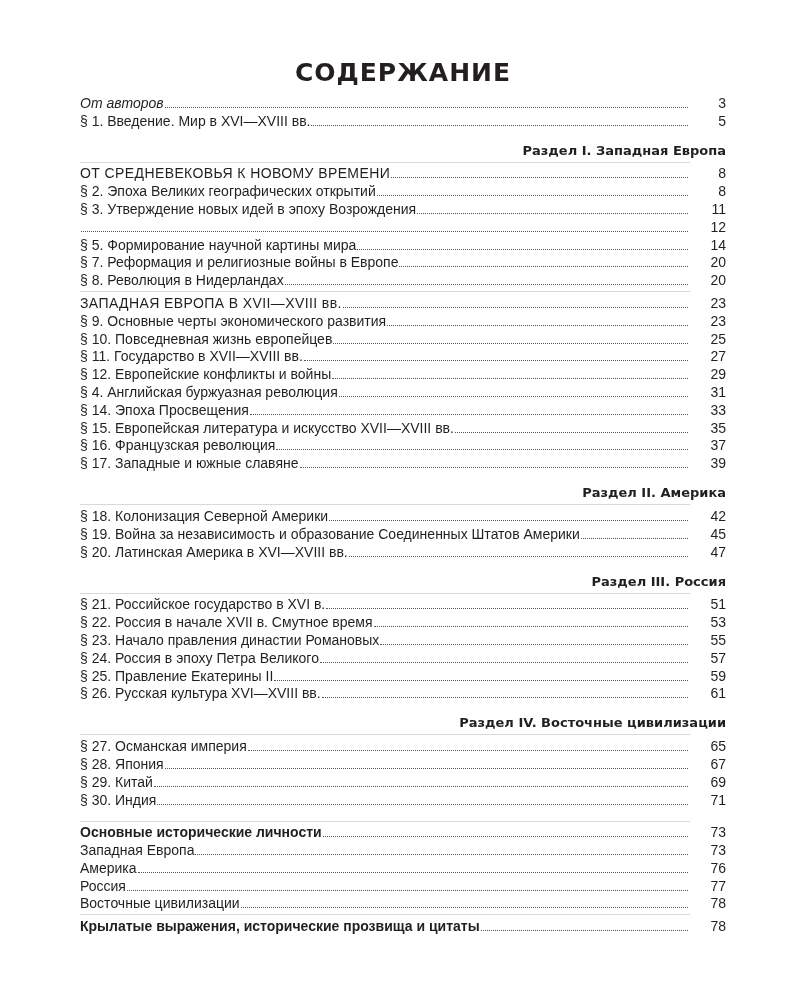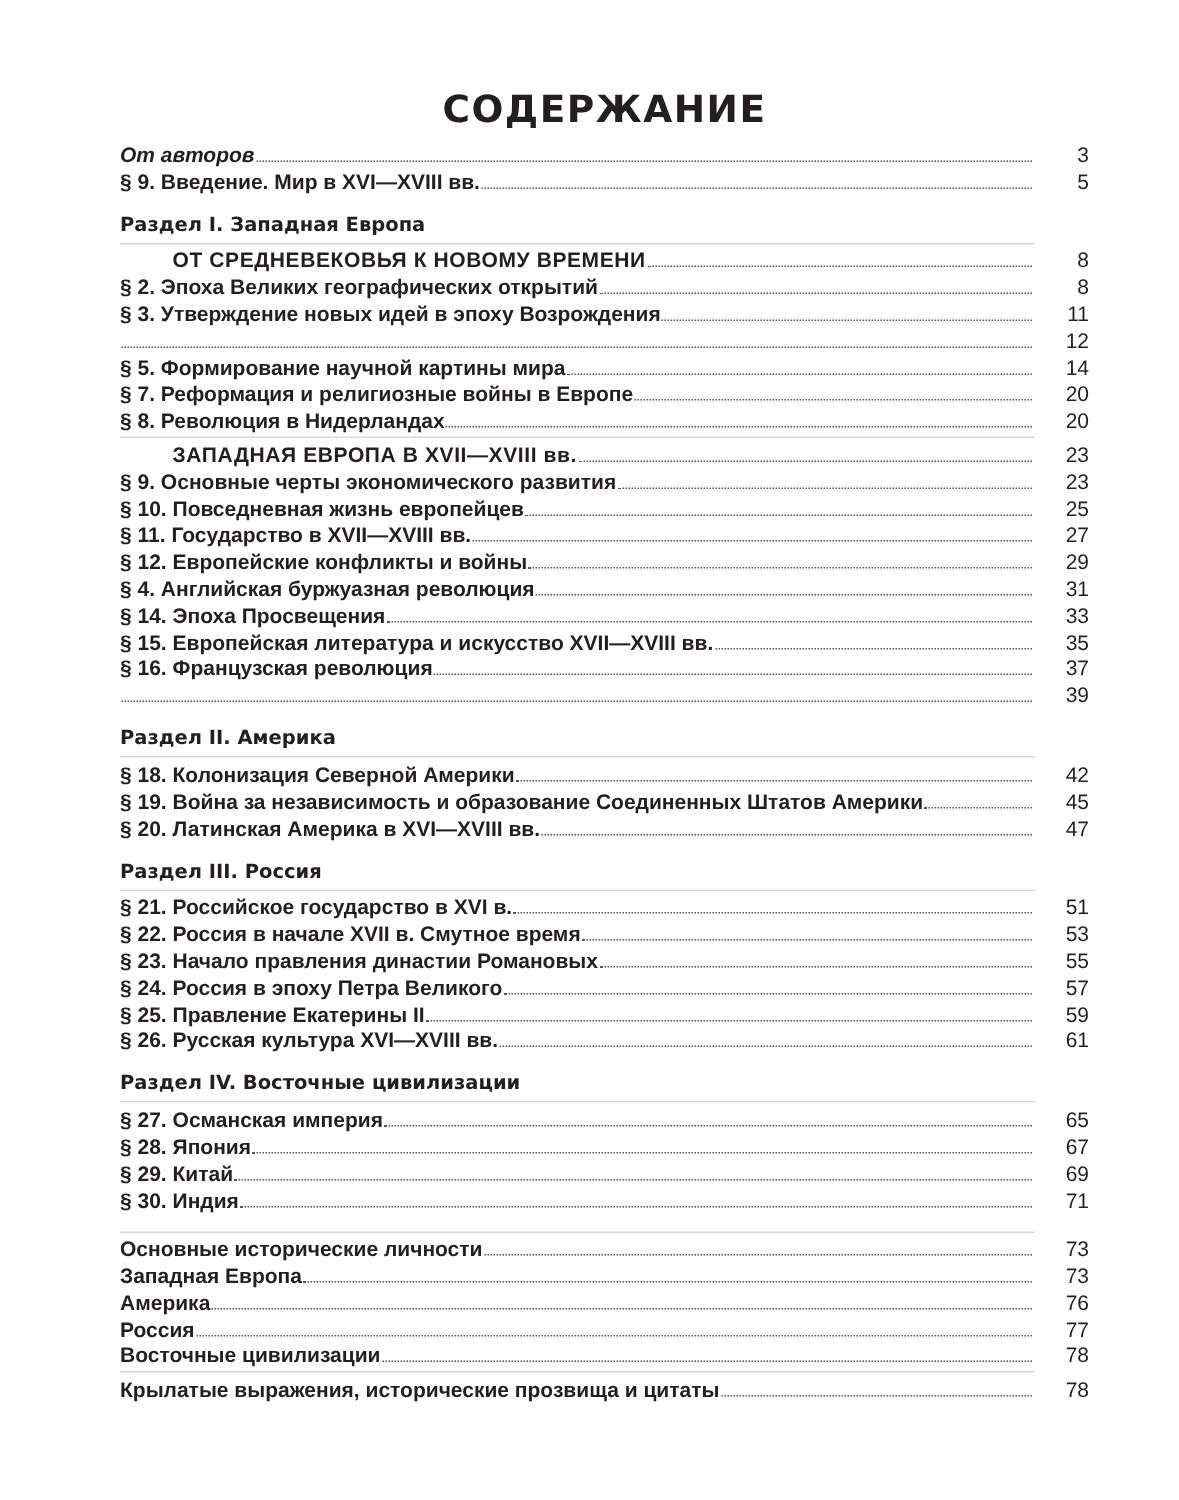--- a/index.html
+++ b/index.html
@@ -3,45 +3,45 @@
 <meta charset="utf-8">
 <style>
   html, body { margin:0; padding:0; background:#ffffff; }
   body { width:786px; height:1000px; position:relative; overflow:hidden;
          font-family:"Liberation Sans", sans-serif; color:#231f20; }
   .page { position:absolute; left:80px; top:58px; width:646px; }
   .title { text-align:center; font-weight:bold; font-size:25px; letter-spacing:1px;
            margin:0 0 6px 0; line-height:30px; font-family:"DejaVu Sans", sans-serif; }
   .row { display:flex; align-items:flex-end; height:17.8px; font-size:14px; line-height:17px;
          font-family:"Liberation Sans", sans-serif; }
-  .row .t { white-space:nowrap; flex:0 0 auto;font-weight:bold; }
+  .row .t { white-space:nowrap; flex:0 0 auto; }
   .row .dots { flex:1 1 auto; overflow:hidden; white-space:nowrap; margin:0 4px 0 1px;
                border-bottom:1.5px dotted #555; height:0; position:relative; top:-4px; }
   .row .p { flex:0 0 34px; text-align:right; }
   .row.italic .t { font-style:italic; }
   .row.bold .t { font-weight:bold;margin-top:32px; }
-  .row.caps .t { letter-spacing:0.4px;margin-left:35px; }
-  .section-head { text-align:left; font-weight:bold; font-size:14px; line-height:17px;
+  .row.caps .t { letter-spacing:0.4px; }
+  .section-head { text-align:right; font-weight:bold; font-size:14px; line-height:17px;
                   margin:12px 0 3px 0; font-family:"DejaVu Sans", sans-serif; font-size:13px; }
   .rule { height:0; border-top:1px solid #d9d9d9; margin:2px 36px 2px 0; }
   .gap { height:10px; }
 </style>
 </head>
 <body>
 
 <div class="page">
   <h1 class="title">СОДЕРЖАНИЕ</h1>
   <div id="toc">
       <div class="row italic">
         <span class="t">От авторов</span>
         <span class="dots"></span>
         <span class="p">3</span>
       </div>
       <div class="row">
-        <span class="t">§ 9. Введение. Мир в XVI—XVIII вв. </span>
+        <span class="t">§ 1. Введение. Мир в XVI—XVIII вв. </span>
         <span class="dots"></span>
         <span class="p">5</span>
       </div>
       <div class="section-head">Раздел I. Западная Европа</div>
       <div class="rule"></div>
       <div class="row caps">
         <span class="t">ОТ СРЕДНЕВЕКОВЬЯ К НОВОМУ ВРЕМЕНИ</span>
         <span class="dots"></span>
         <span class="p">8</span>
       </div>
@@ -114,20 +114,21 @@
         <span class="t">§ 15. Европейская литература и искусство XVII—XVIII вв. </span>
         <span class="dots"></span>
         <span class="p">35</span>
       </div>
       <div class="row">
         <span class="t">§ 16. Французская революция </span>
         <span class="dots"></span>
         <span class="p">37</span>
       </div>
       <div class="row">
+        <span class="t">§ 17. Западные и южные славяне </span>
         <span class="dots"></span>
         <span class="p">39</span>
       </div>
       <div class="section-head">Раздел II. Америка</div>
       <div class="rule"></div>
       <div class="row">
         <span class="t">§ 18. Колонизация Северной Америки </span>
         <span class="dots"></span>
         <span class="p">42</span>
       </div>

